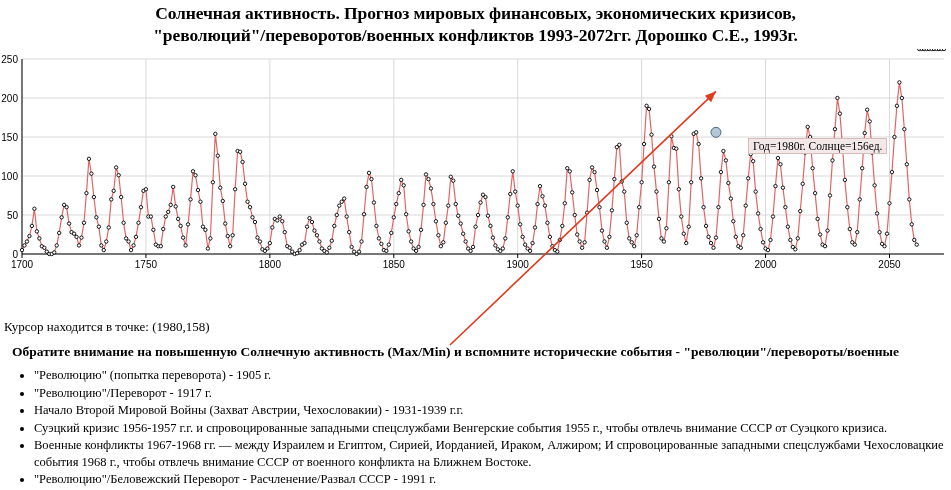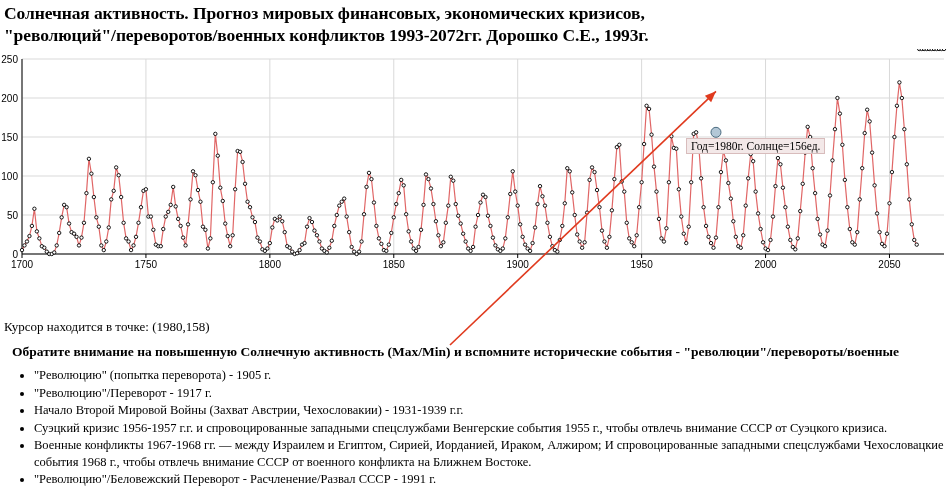--- a/index.html
+++ b/index.html
@@ -15,20 +15,21 @@
     overflow: hidden;
     position: relative;
   }
   .title {
     font-family: "Liberation Serif", serif;
     font-weight: bold;
     font-size: 17.5px;
     line-height: 1.28;
     padding: 2px 4px 0 4px;
     letter-spacing: -0.1px;
+    text-align: center;
   }
   .title div { white-space: nowrap; }
 
   .chart-wrap {
     position: relative;
     width: 951px;
     height: 232px;
     margin-top: 2px;
   }
   #chart-svg { display: block; }
@@ -504,21 +505,21 @@
         <text x="393.7741935483871" y="219" text-anchor="middle" class="axis-label">1850</text>
         <text x="517.6989247311828" y="219" text-anchor="middle" class="axis-label">1900</text>
         <text x="641.6236559139785" y="219" text-anchor="middle" class="axis-label">1950</text>
         <text x="765.5483870967741" y="219" text-anchor="middle" class="axis-label">2000</text>
         <text x="889.4731182795699" y="219" text-anchor="middle" class="axis-label">2050</text>
       </g>
     <g id="highlight-group">
         <circle cx="715.9784946236559" cy="83.32" r="5" fill="#9ab4c8" fill-opacity="0.75" stroke="#4a6b80" stroke-width="1"></circle>
       </g>
   </svg>
-  <div class="tooltip" id="tooltip" style="left: 686px; top: 89.32px;">Год=1980г. Солнце=156ед.</div>
+  <div class="tooltip" id="tooltip" style="left: 748px; top: 89.32px;">Год=1980г. Солнце=156ед.</div>
 </div>
 
 <svg id="arrow-svg" width="951" height="490" style="position:absolute;left:0;top:0;pointer-events:none;">
   <line id="arrow-line" x1="450" y1="345" x2="715.9784946236559" y2="91.32" stroke="#e03a1e" stroke-width="1.6"></line>
   <polygon id="arrow-head" points="715.9784946236559,91.32 704.912662284665,95.65559161422537 711.1242713433371,102.16834164030665" fill="#e03a1e"></polygon>
 </svg>
 
 <div class="cursor-line">Курсор находится в точке: (1980,158)</div>
 
 <div class="note">

